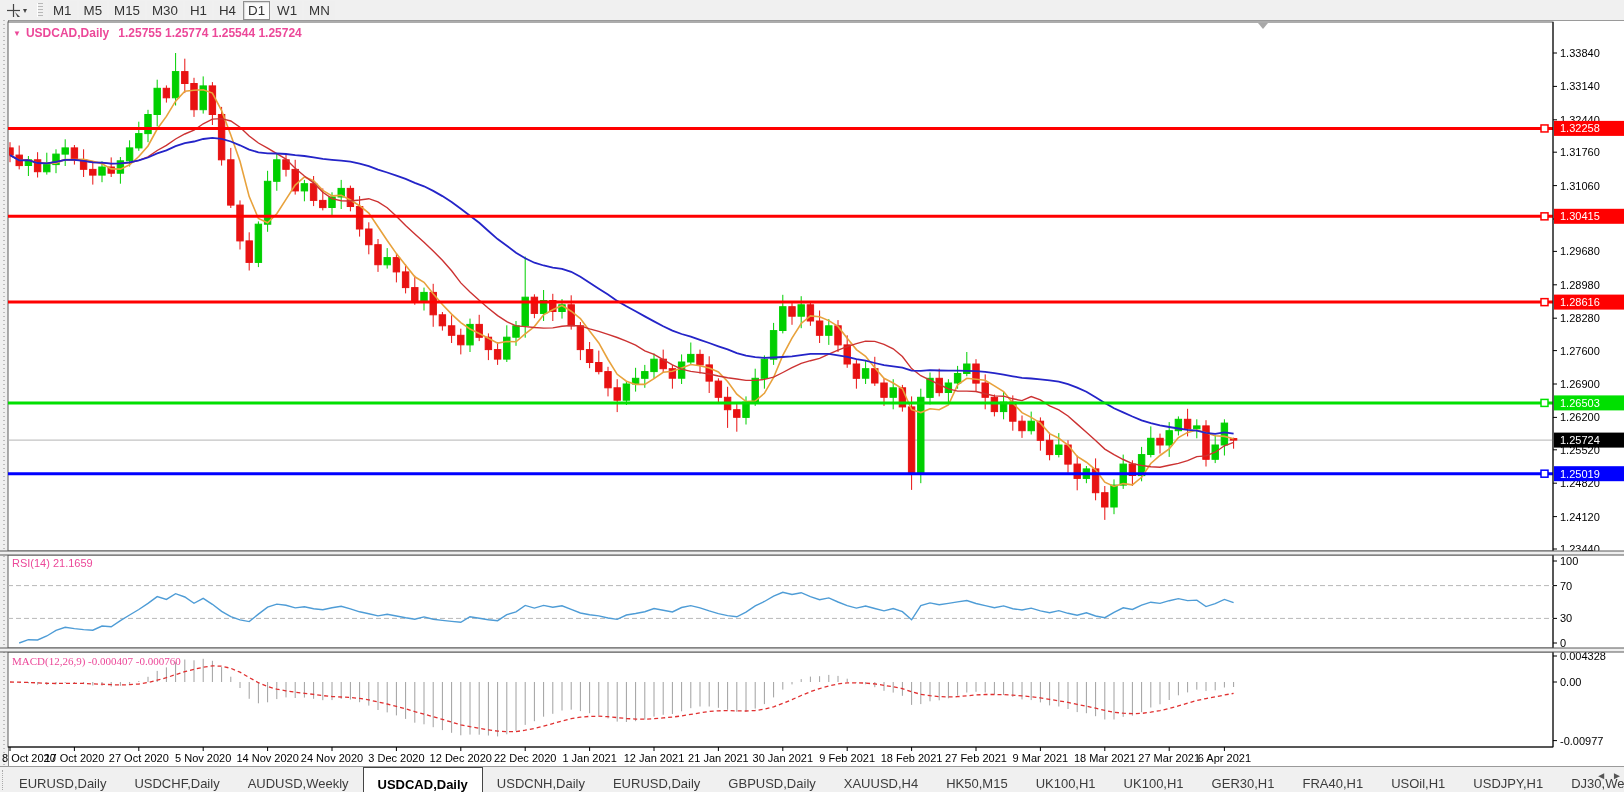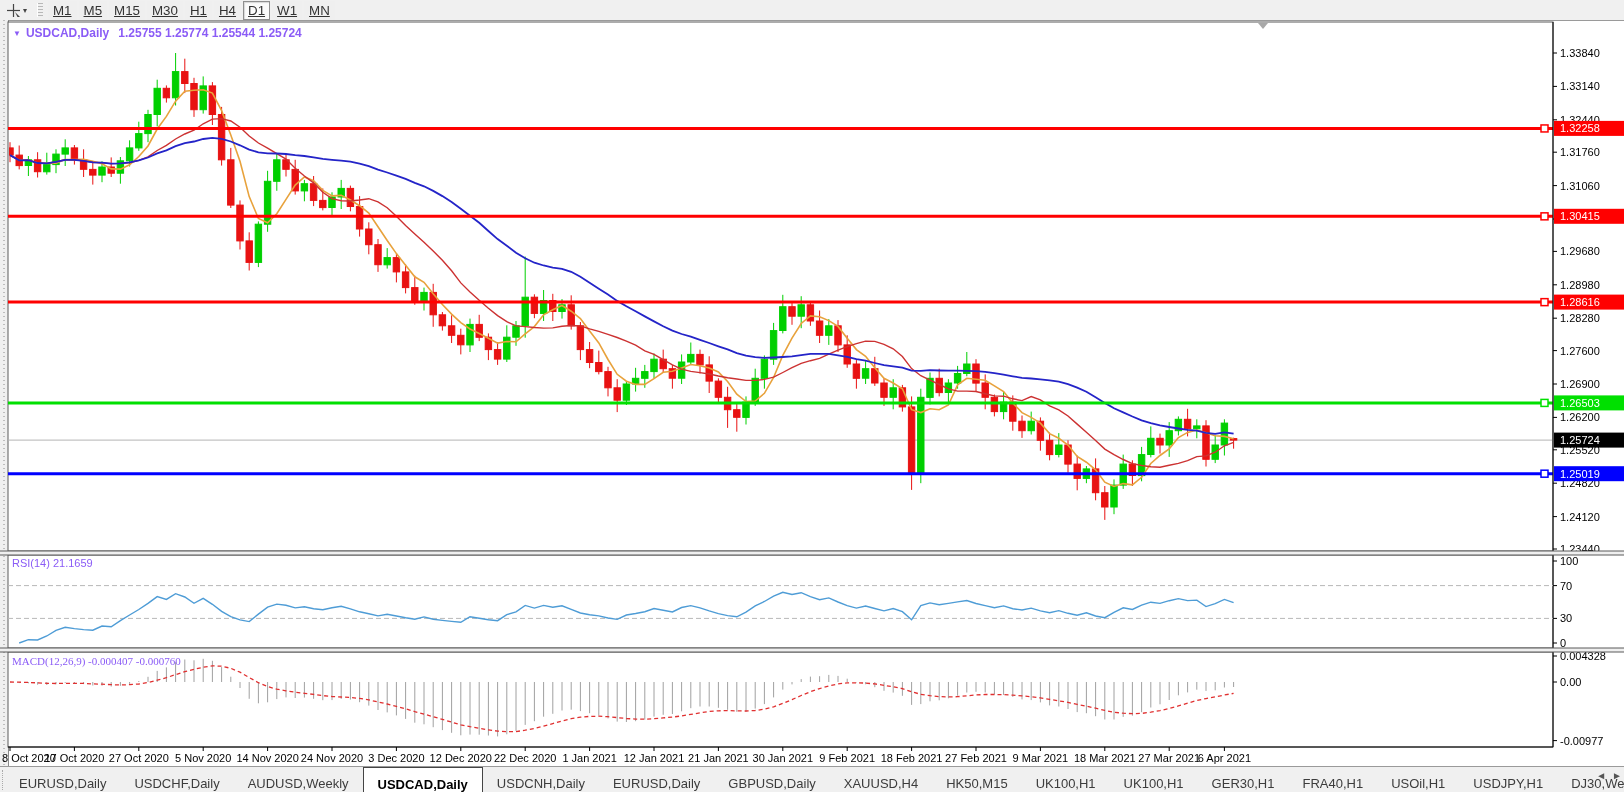--- a/index.html
+++ b/index.html
@@ -6,29 +6,29 @@
   #app{position:relative;width:1624px;height:792px;background:#fff;overflow:hidden;
        font-family:"Liberation Sans",sans-serif;-webkit-font-smoothing:antialiased;}
   
   #toolbar{position:absolute;left:0;top:0;width:1624px;height:20px;background:#f0f0f0;
            border-bottom:1px solid #9a9a9a;display:flex;align-items:center;font-size:11px;color:#222;}
   .tool-ico{display:flex;align-items:center;gap:2px;padding:0 6px;height:18px;cursor:pointer;}
   .grip{width:5px;height:14px;margin:0 4px;
         background:repeating-linear-gradient(to bottom,#b8b8b8 0 1px,transparent 1px 3px);
         border-left:1px solid #fdfdfd;}
   .tfbtn{min-width:26px;padding:1px 4px;margin:16px 1px;border:1px solid transparent;
-         cursor:pointer;color:#333;text-decoration:underline;}
+         cursor:pointer;color:#333;}
   .tfbtn.active{background:#fbfbfb;border:1px solid #8f8f8f;box-shadow:inset 1px 1px 1px #d8d8d8;}
   
   #left-edge{position:absolute;left:0;top:20px;width:8px;height:746px;background:#f0f0f0;
              border-right:1px solid #8a8a8a;
              background-image:repeating-linear-gradient(to bottom,#bdbdbd 0 1px,transparent 1px 4px);
              background-size:2px 100%;background-repeat:repeat-y;background-position:3px 0;}
   
-  .ovl{position:absolute;z-index:5;color:#8b5cf6;white-space:nowrap;pointer-events:none;}
+  .ovl{position:absolute;z-index:5;color:#ec4899;white-space:nowrap;pointer-events:none;}
   #chart-title{left:13px;top:26px;font-size:12px;font-weight:bold;}
   #chart-title .caret{font-size:8px;vertical-align:1px;margin-right:5px;}
   #chart-title .quotes{margin-left:9px;font-weight:bold;}
   #rsi-label{left:12px;top:557px;font-size:11px;}
   #macd-label{left:12px;top:655px;font-size:11px;font-family:Liberation Serif, serif;}
   #shift-marker{position:absolute;left:1258px;top:23px;width:0;height:0;z-index:4;
                 border-left:5px solid transparent;border-right:5px solid transparent;
                 border-top:6px solid #a8a8a8;cursor:pointer;}
   
   #chart-svg{position:absolute;left:0;top:0;z-index:1;font-family:"Liberation Sans",sans-serif;}

